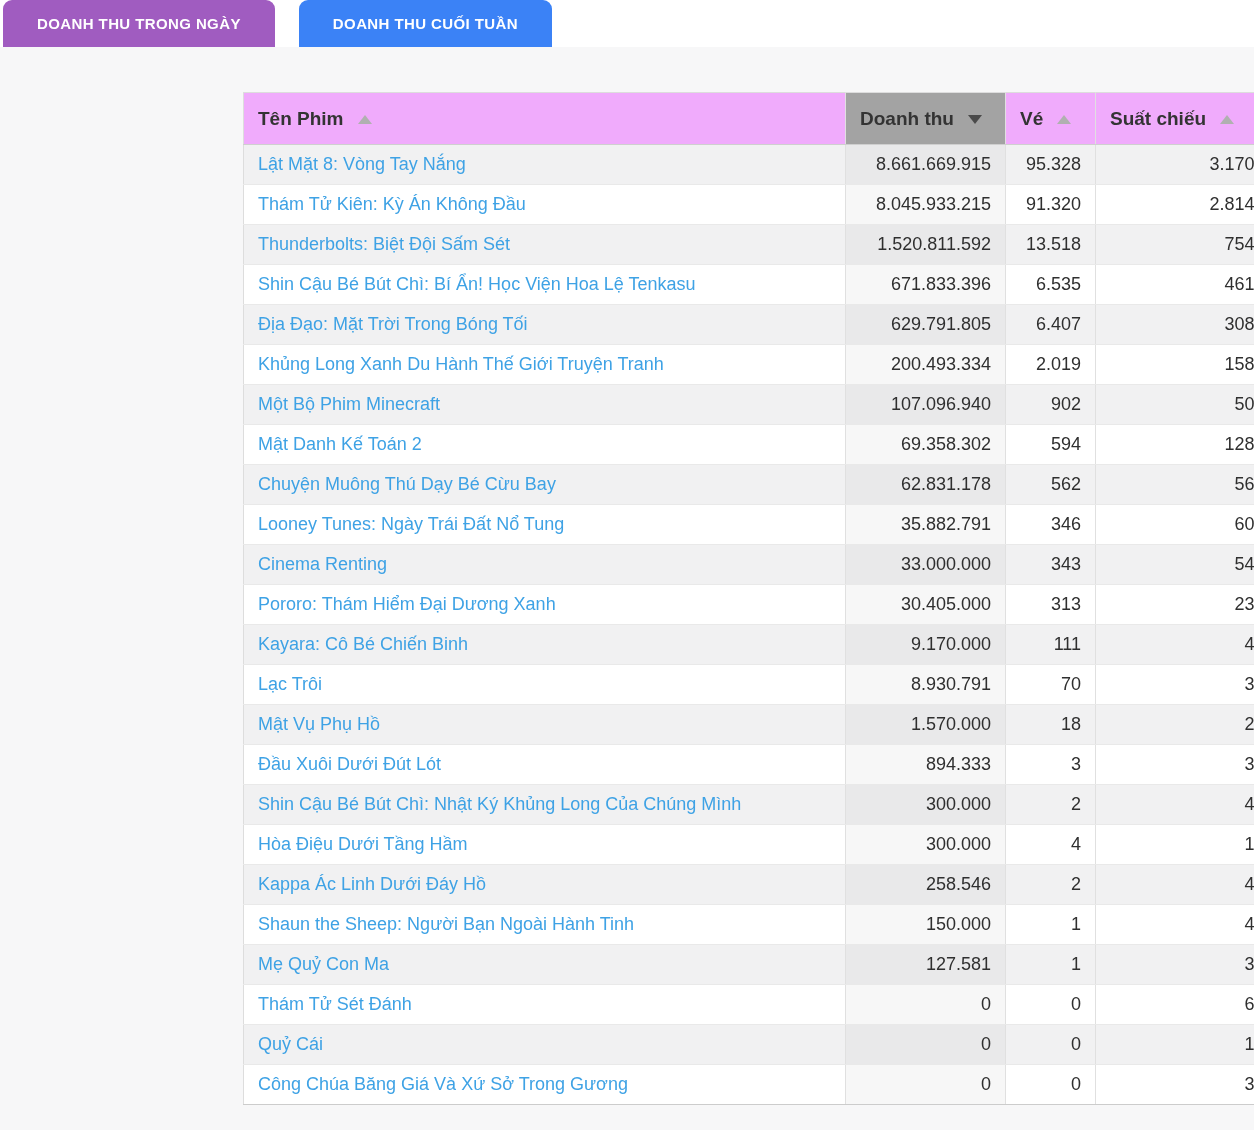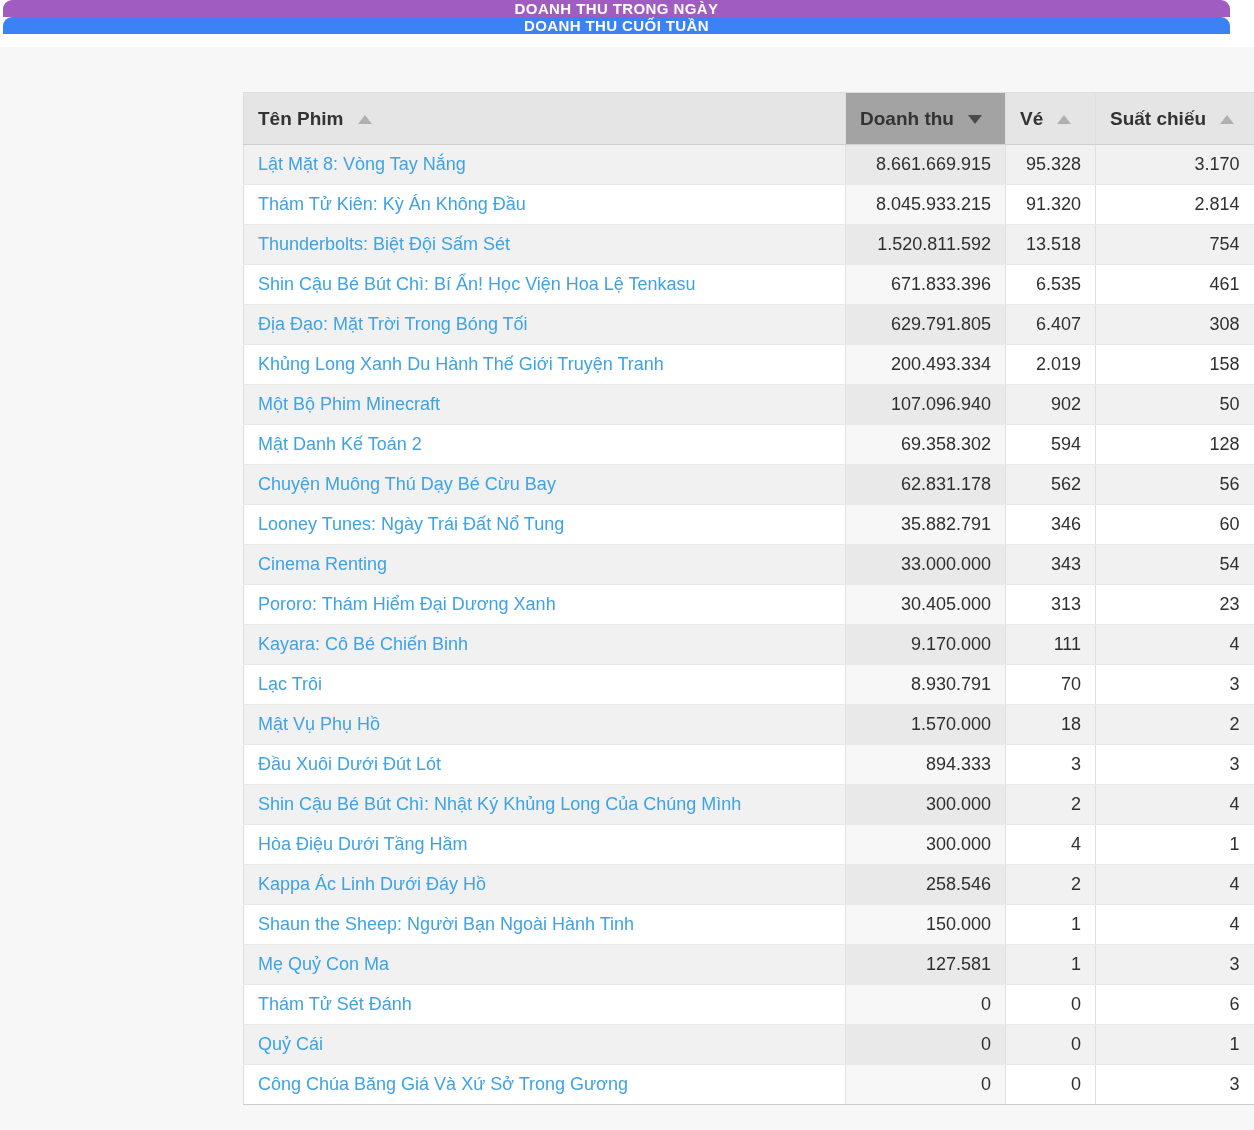--- a/index.html
+++ b/index.html
@@ -11,21 +11,20 @@
     overflow: hidden;
   }
 
   
   .tabs-bar {
     height: 47px;
     background: #ffffff;
     display: flex;
     align-items: stretch;
     padding-left: 3px;
-    flex-direction: column;
   }
   .tab {
     border: none;
     margin-right: 24px;
     padding: 0 34px;
     border-radius: 9px 9px 0 0;
     color: #ffffff;
     font-family: "Liberation Sans", sans-serif;
     font-size: 15px;
     font-weight: bold;
@@ -60,21 +59,21 @@
   .box-office-table col.c-shows   { width: 159px; }
 
   .box-office-table th {
     height: 52px;
     padding: 0 14px;
     text-align: left;
     vertical-align: middle;
     font-size: 19px;
     font-weight: bold;
     color: #333333;
-    background: #e5e5e5;
+    background: #f0abfc;
     border-bottom: 1px solid #cfcfcf;
     border-left: 1px solid #e0e0e0;
     cursor: pointer;
     white-space: nowrap;
     overflow: hidden;
   }
   .box-office-table th:first-child { border-left: none; }
   .box-office-table th.sorted { background: #a3a3a3; }
 
   .box-office-table td {
@@ -86,21 +85,21 @@
     border-bottom: 1px solid #e9e9e9;
     border-left: 1px solid #e0e0e0;
     white-space: nowrap;
     overflow: hidden;
   }
   .box-office-table td:first-child { border-left: none; }
   .box-office-table tbody tr:nth-child(odd)  { background: #f1f1f2; }
   .box-office-table tbody tr:nth-child(even) { background: #ffffff; }
   .box-office-table td.revenue { background: rgba(0,0,0,0.032); }
   .box-office-table td.num { text-align: right; }
-  .box-office-table td.last { padding-right: 15px; }
+  .box-office-table td.last { padding-right: 0; }
   .box-office-table tbody tr:last-child td { border-bottom: 1px solid #cccccc; }
 
   .movie-link { color: #3ea2e5; cursor: pointer; text-align: center; }
 
   
   .sort-arrow {
     display: inline-block;
     width: 0; height: 0;
     margin-left: 14px;
     border-left: 7px solid transparent;

